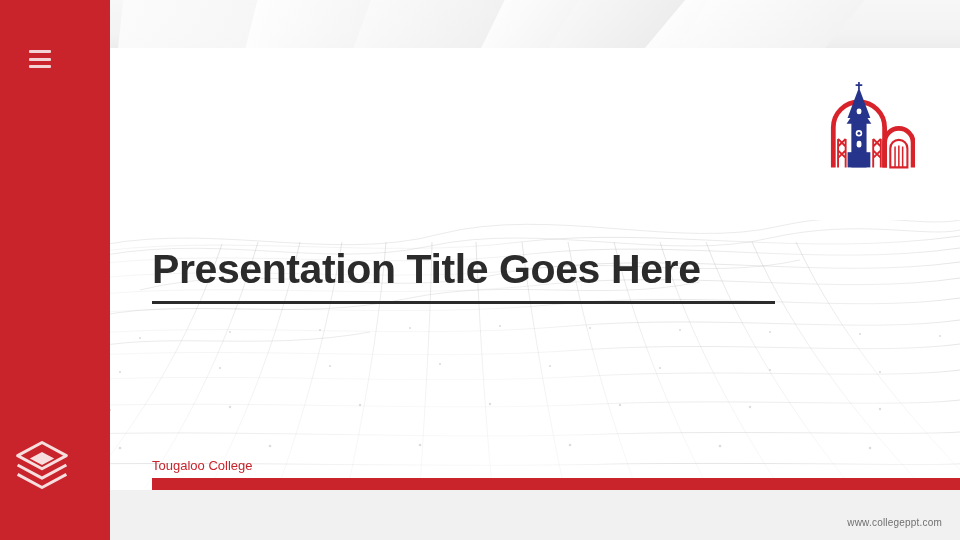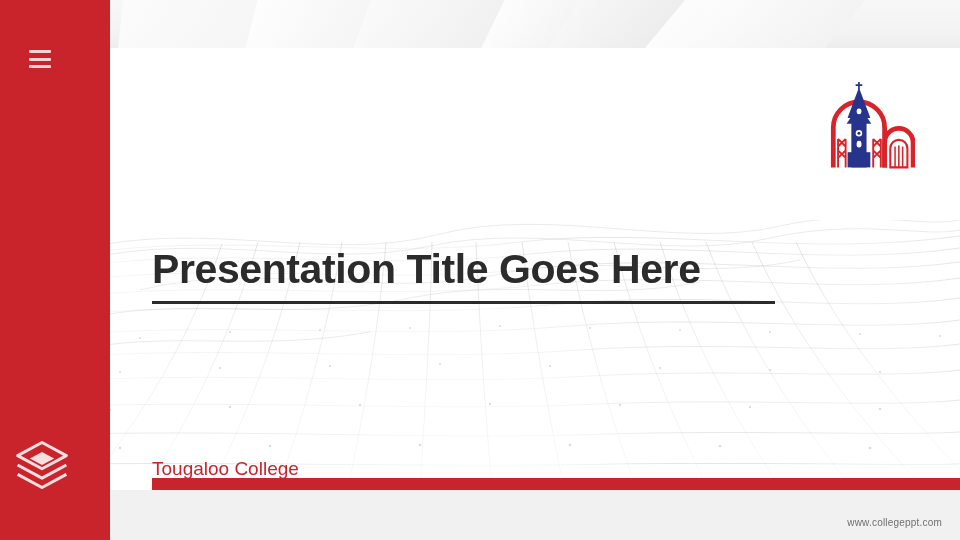--- a/index.html
+++ b/index.html
@@ -70,21 +70,21 @@
   .meta {
     position:absolute; left:72px; top:273px;
     font-size:14.5px; font-weight:bold; white-space:nowrap;
   }
   .meta .lbl { color:#c9232b; }
   .meta .val { color:#2b2b2b; }
   .meta .gap { display:inline-block; width:32px; }
 
   .org {
     position:absolute; left:72px; top:410px;
-    font-size:19px; color:#c9232b; font-weight:normal;
+    font-size:13px; color:#c9232b; font-weight:normal;
   }
   .redbar {
     position:absolute; left:72px; bottom:0; width:808px; height:12px;
     background:#c9232b;
   }
 
   .footer-url {
     position:absolute; right:18px; bottom:12px;
     font-size:10px; color:#6f6f6f; letter-spacing:.2px;
   }

